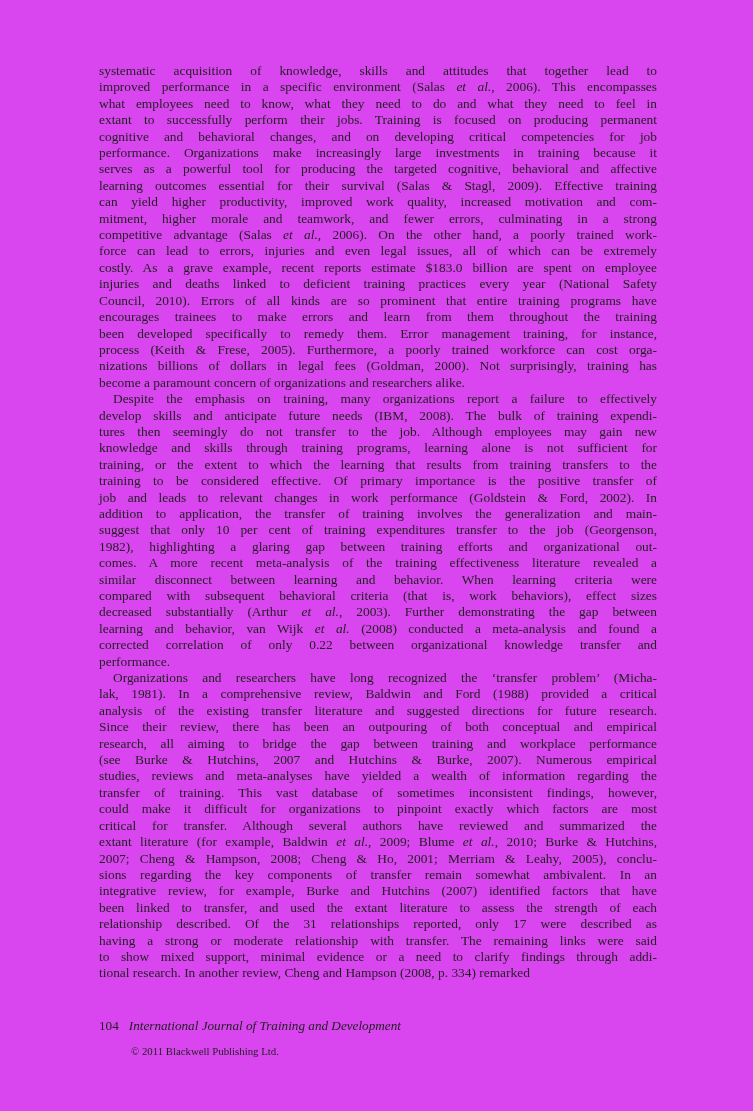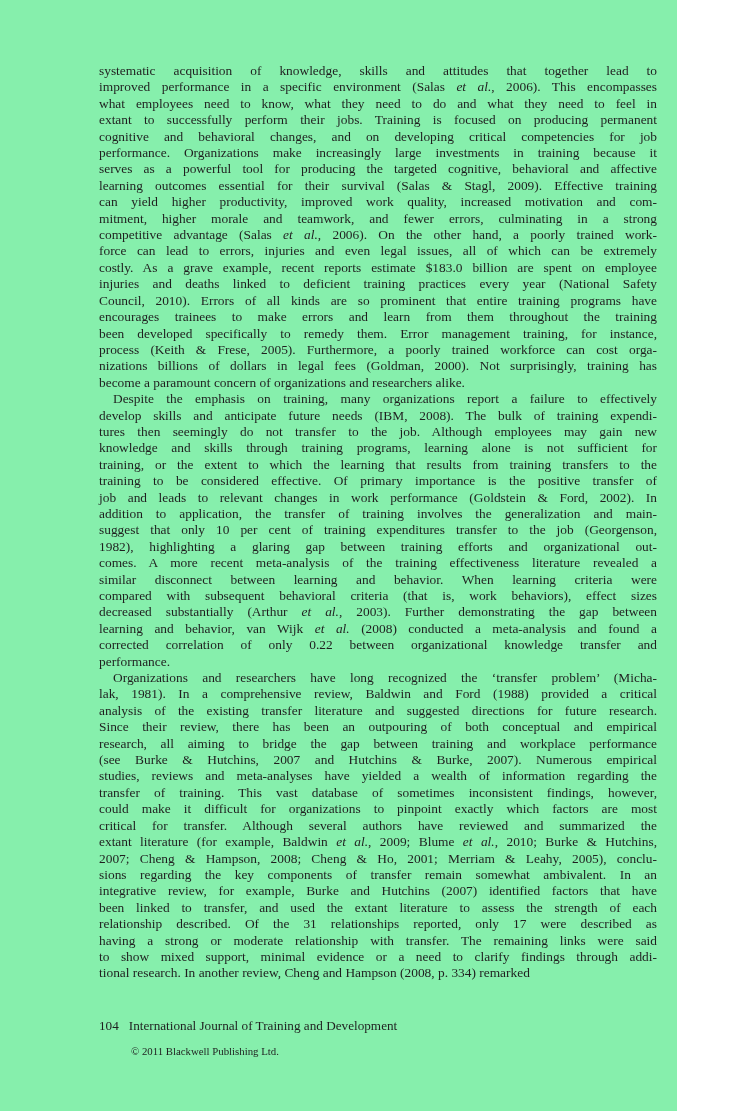--- a/index.html
+++ b/index.html
@@ -2,23 +2,23 @@
 <html><head>
 <meta charset="utf-8">
 <style>
   html, body {
     margin: 0;
     padding: 0;
     background: #ffffff;
   }
   .page {
     position: relative;
-    width: 677px;
+    width: 753px;
     height: 1111px;
-    background: #86efac;
+    background: #d946ef;
     overflow: hidden;
     font-family: "Liberation Serif", serif;
     color: #1f1f1f;
   }
   .content {
     position: absolute;
     left: 99px;
     top: 63px;
     width: 558px;
   }
@@ -40,21 +40,21 @@
   }
   .footer-line1 {
     font-size: 13.2px;
     line-height: 17px;
   }
   .page-number {
     display: inline-block;
     margin-right: 10px;
     font-style: normal;
   }
-  .journal-title { }
+  .journal-title { font-style: italic; }
   .copyright {
     font-size: 10.8px;
     line-height: 14px;
     margin-left: 32px;
     margin-top: 10px;
   }
 </style>
 </head>
 <body>
 

